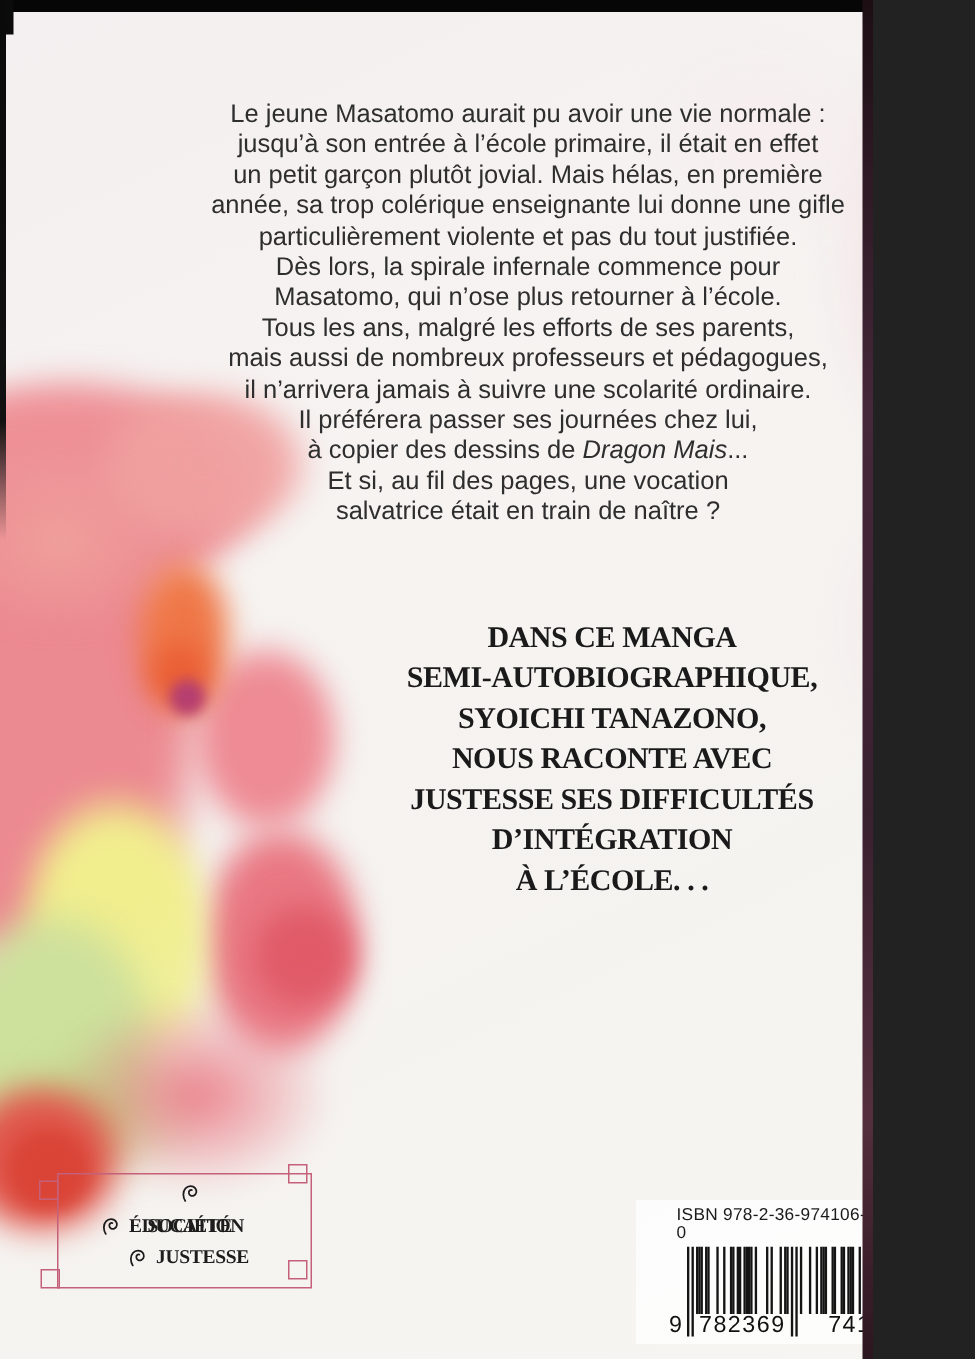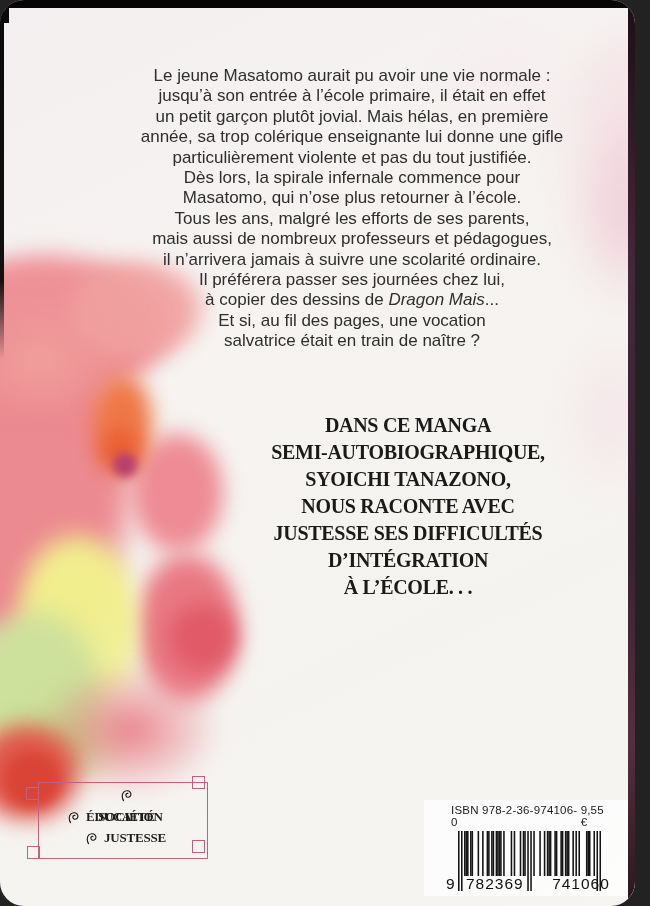--- a/index.html
+++ b/index.html
@@ -1,20 +1,19 @@
 <!DOCTYPE html>
 <html><head>
 <meta charset="utf-8">
 <style>
   html,body{margin:0;padding:0;background:#222;}
   .page{
-    position:relative;width:635px;height:906px;overflow:hidden;
+    position:relative;width:582px;height:906px;overflow:hidden;
     background:linear-gradient(155deg,#f4eff0 0%,#f6f3f1 35%,#f5f3f0 70%,#f7f5f2 100%);
     font-family:"Liberation Sans",sans-serif;
-    border-radius:24px;
   }
   
   .edge-top{position:absolute;left:0;top:0;width:650px;height:8px;background:#060606;z-index:6;}
   .edge-corner{position:absolute;left:0;top:0;width:9px;height:23px;background:#0b0b0b;z-index:6;}
   .edge-left{position:absolute;left:0;top:0;width:4px;height:360px;
     background:linear-gradient(180deg,#0a0a0a 0%,#111 78%,rgba(17,17,17,0) 100%);z-index:6;}
   .edge-right{position:absolute;right:0;top:0;width:7px;height:906px;z-index:6;
     background:linear-gradient(180deg,#1d0e14 0%,#45283a 30%,#3a2130 60%,#552f3d 82%,#2c161f 100%);}
   
   .wc{position:absolute;inset:0;z-index:1;}

